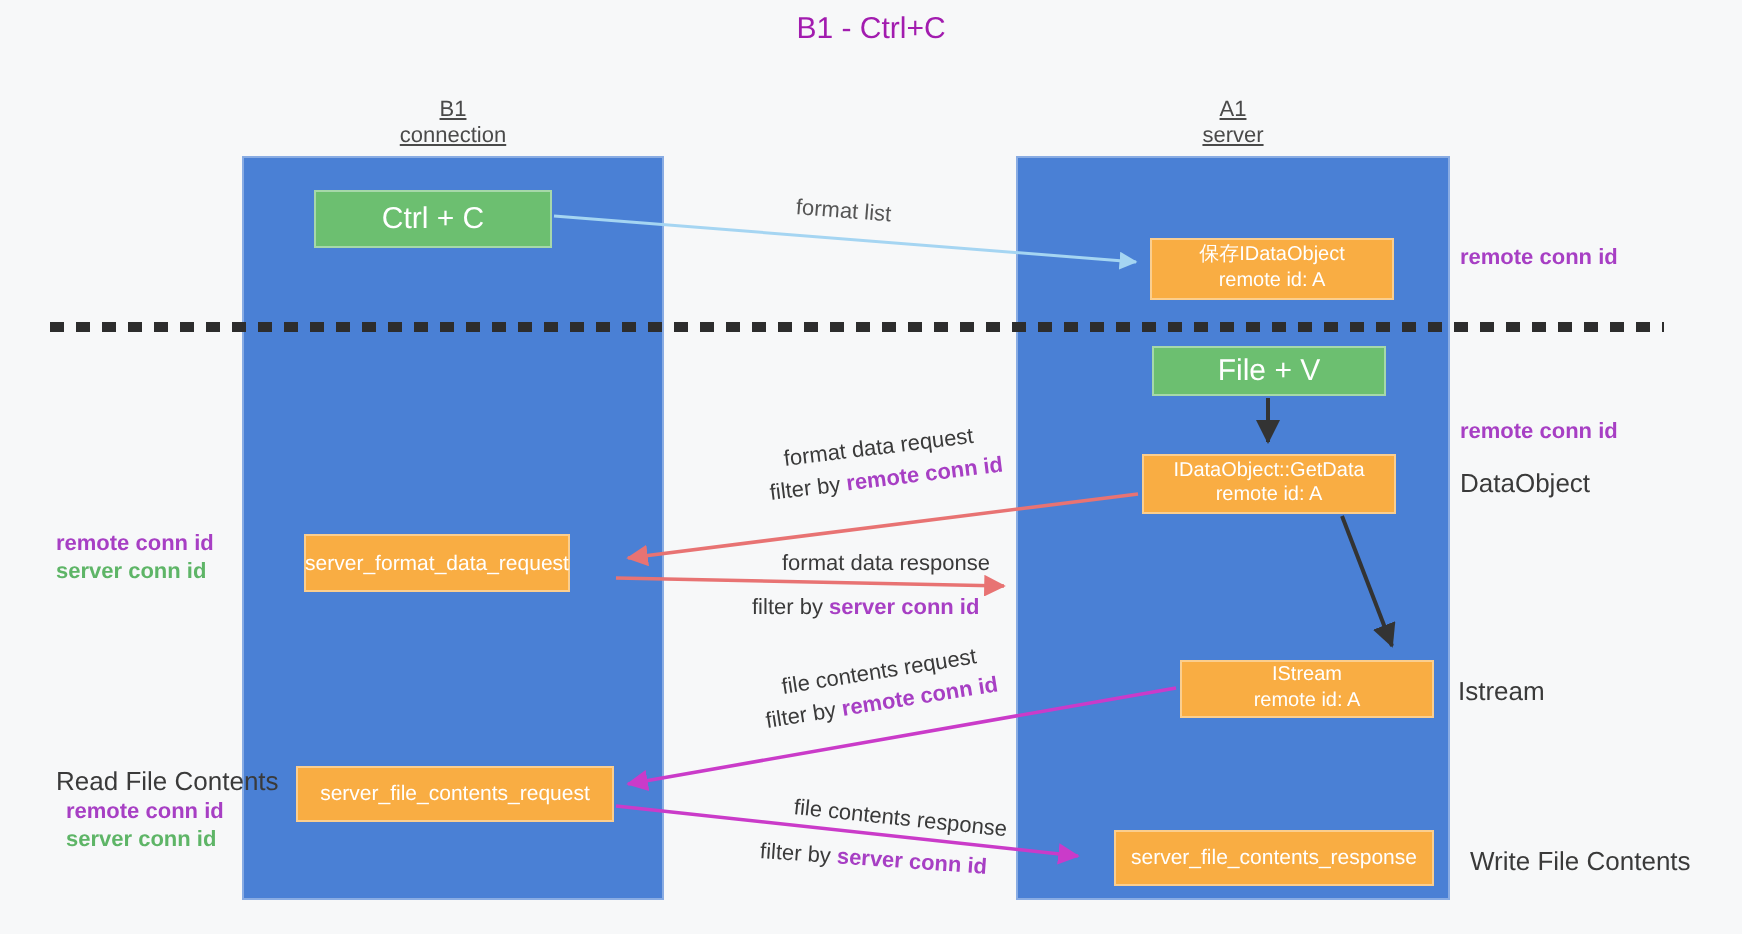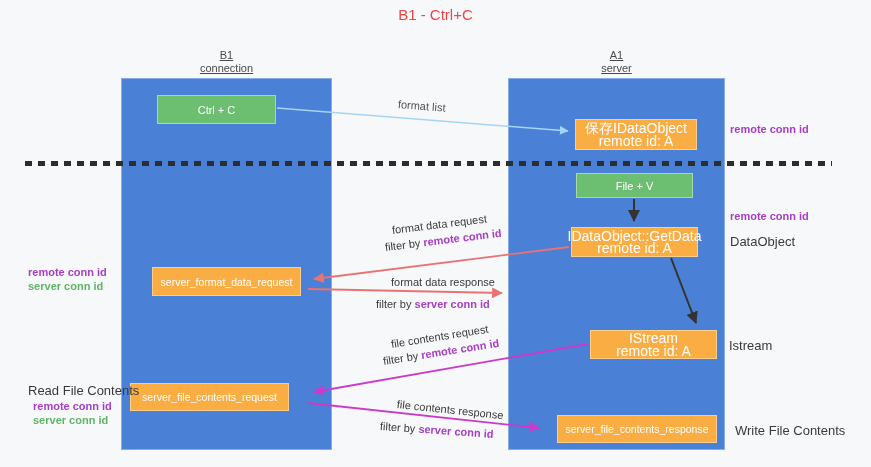--- a/index.html
+++ b/index.html
@@ -1,26 +1,26 @@
 <!DOCTYPE html>
 <html style="--blue: #4a80d5; --green: #6cbf70; --orange: #f9ad43; --red-arrow: #e87373; --magenta-arrow: #ca3bc9; --light-blue-arrow: #a5d5f2; --purple-text: #a73fc4; --green-text: #5eb567; --dashed-line: #2d2d2d;"><head>
 <meta charset="utf-8">
 <style>
   html,body{margin:0;padding:0;background:#f7f8f9;}
   .canvas{position:relative;width:871px;height:467px;background:#f7f8f9;overflow:hidden;
           font-family:"Liberation Sans",sans-serif;color:#3a3a3a;}
   .abs{position:absolute;}
-  .title-line{left:0;right:0;text-align:center;font-size:15px;color:#ef4444;}
+  .title-line{left:0;right:0;text-align:center;font-size:15px;color:#a21caf;}
   .col-header{text-align:center;font-size:11px;color:#4a4a4a;line-height:13px;text-decoration:underline;}
   .lifeline{background:var(--blue,#4a80d5);border:1px solid rgba(255,255,255,.35);box-sizing:border-box;}
   .node{display:flex;flex-direction:column;align-items:center;justify-content:center;
         color:#fff;text-align:center;box-sizing:border-box;border:1px solid rgba(255,255,255,.4);}
-  .green-node{background:var(--green,#6cbf70);font-size:11px;}
+  .green-node{background:var(--green,#6cbf70);font-size:15px;}
   .orange-node{background:var(--orange,#f9ad43);font-size:10.5px;}
-  .two-line{font-size:14px;line-height:12.5px;}
+  .two-line{font-size:10px;line-height:12.5px;}
   .dashed-line{height:5px;background:repeating-linear-gradient(90deg,var(--dashed-line,#2d2d2d) 0 7px,transparent 7px 13px);}
   .side-label{font-size:11px;white-space:nowrap;}
   .purple{color:var(--purple-text,#a73fc4);font-weight:bold;}
   .greent{color:var(--green-text,#5eb567);font-weight:bold;}
   .plain{color:#3a3a3a;font-size:13px;}
   .arrow-label{font-size:11px;color:#3a3a3a;white-space:nowrap;transform-origin:left center;}
   .arrow-label .hl-purple{color:var(--purple-text,#a73fc4);font-weight:bold;}
   svg.overlay{position:absolute;left:0;top:0;pointer-events:none;}
   .arrow-blue{stroke:var(--light-blue-arrow,#a5d5f2);stroke-width:1.5;}
   .arrow-black{stroke:#333;stroke-width:2;}
@@ -63,31 +63,31 @@
 
   <div class="abs node green-node" style="left:576px;top:173px;width:117px;height:25px;">
     <div>File + V</div>
   </div>
 
   <div class="abs node orange-node two-line" style="left:571px;top:227px;width:127px;height:30px;">
     <div>IDataObject::GetData</div>
     <div>remote id: A</div>
   </div>
 
-  <div class="abs node orange-node" style="left:152px;top:267px;width:149px;height:29px;">
+  <div class="abs node orange-node" style="left:152px;top:267px;width:133px;height:29px;">
     <div>server_format_data_request</div>
   </div>
 
 
   <div class="abs node orange-node two-line" style="left:590px;top:330px;width:127px;height:29px;">
     <div>IStream</div>
     <div>remote id: A</div>
   </div>
 
-  <div class="abs node orange-node" style="left:130px;top:383px;width:159px;height:28px;">
+  <div class="abs node orange-node" style="left:148px;top:383px;width:159px;height:28px;">
     <div>server_file_contents_request</div>
   </div>
 
   <div class="abs node orange-node" style="left:545px;top:415px;width:160px;height:28px;margin-left:12px;">
     <div>server_file_contents_response</div>
   </div>
 
   <div class="abs side-label purple" style="left:730px;top:123px;">remote conn id</div>
   <div class="abs side-label purple" style="left:730px;top:210px;">remote conn id</div>
   <div class="abs side-label plain" style="left:730px;top:234px;">DataObject</div>

